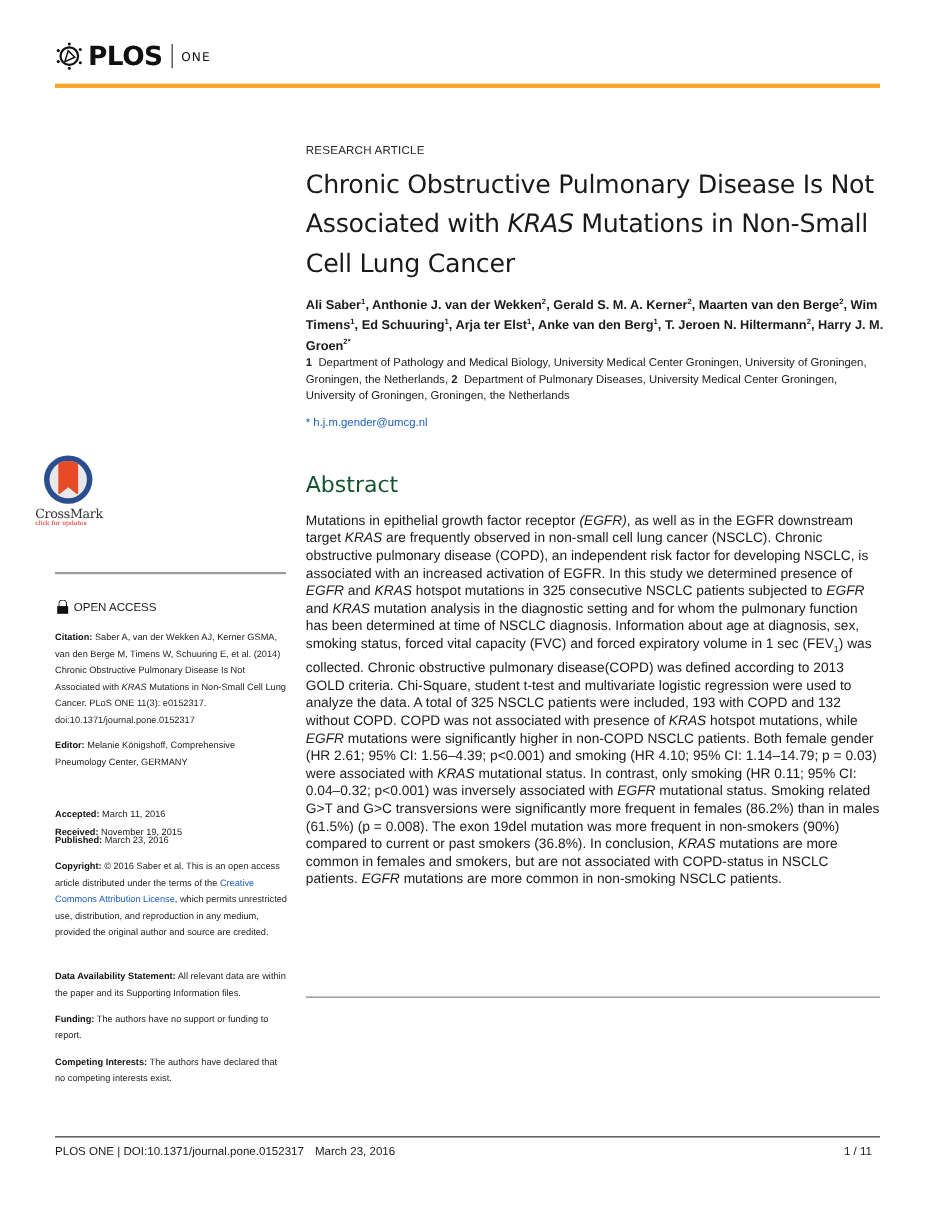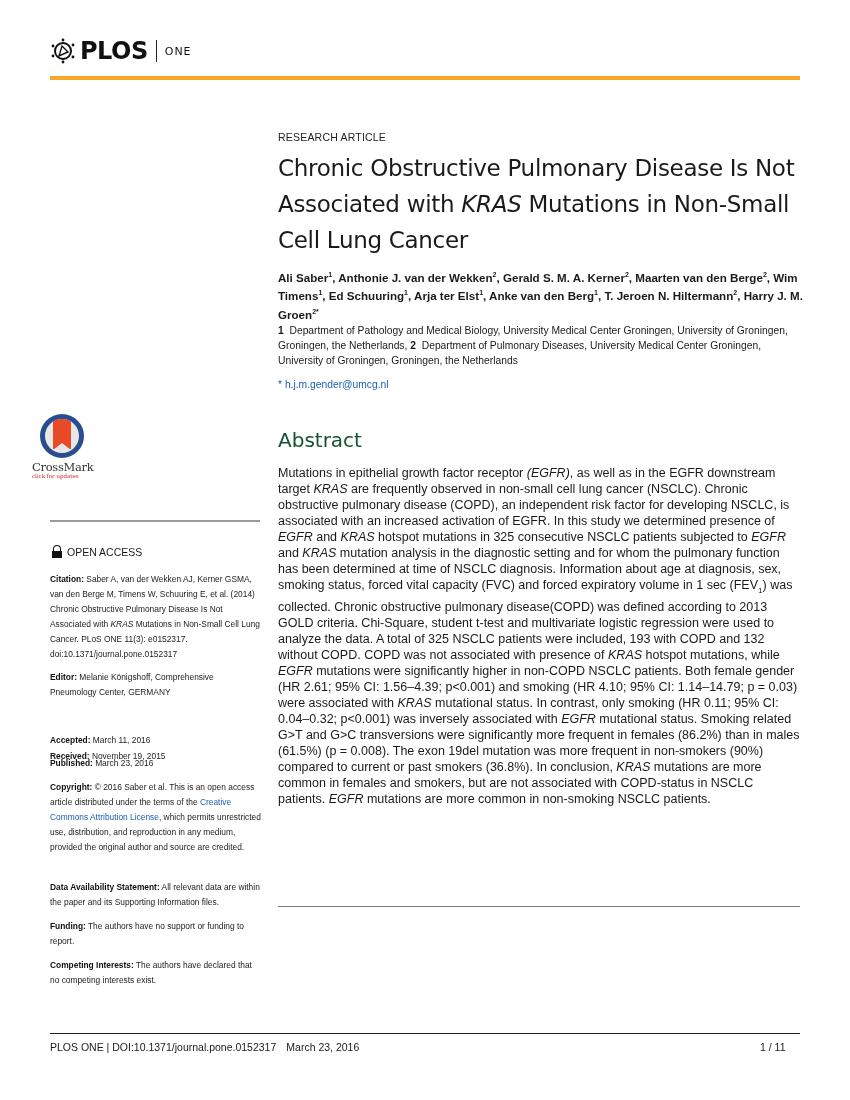--- a/index.html
+++ b/index.html
@@ -48,21 +48,21 @@
 
   
   .abstract-h { left: 278px; top: 428px; font-family: "DejaVu Sans", sans-serif; font-size: 20px; color: #14532d; margin: 0; font-weight: normal; }
   .abstract-body { left: 278px; top: 465px; width: 522px; font-size: 12.5px; line-height: 16px; color: #1a1a1a; text-align: left; }
   .abstract-body i { font-style: italic; }
   .abstract-rule { left: 278px; top: 906px; width: 522px; height: 1px; background: #777; }
 
   
   .footer-rule { left: 50px; top: 1033px; width: 750px; height: 1px; background: #222; }
   .footer-left { left: 50px; top: 1041px; font-size: 10.5px; color: #1a1a1a; }
-  .footer-right { left: 760px; top: 1041px; width: 40px; text-align: left; font-size: 10.5px; color: #1a1a1a; }
+  .footer-right { left: 760px; top: 1041px; width: 40px; text-align: center; font-size: 10.5px; color: #1a1a1a; }
   .sp { display: inline-block; width: 10px; }
 </style>
 </head>
 <body>
 
 <div class="abs logo">
   <div class="logo-mark">
     <svg width="26" height="26" viewBox="0 0 26 26">
       <circle cx="13" cy="13" r="8" fill="none" stroke="#111" stroke-width="2"></circle>
       <path d="M9 18 L12 8 L18 14 Z" fill="none" stroke="#111" stroke-width="1.4"></path>

